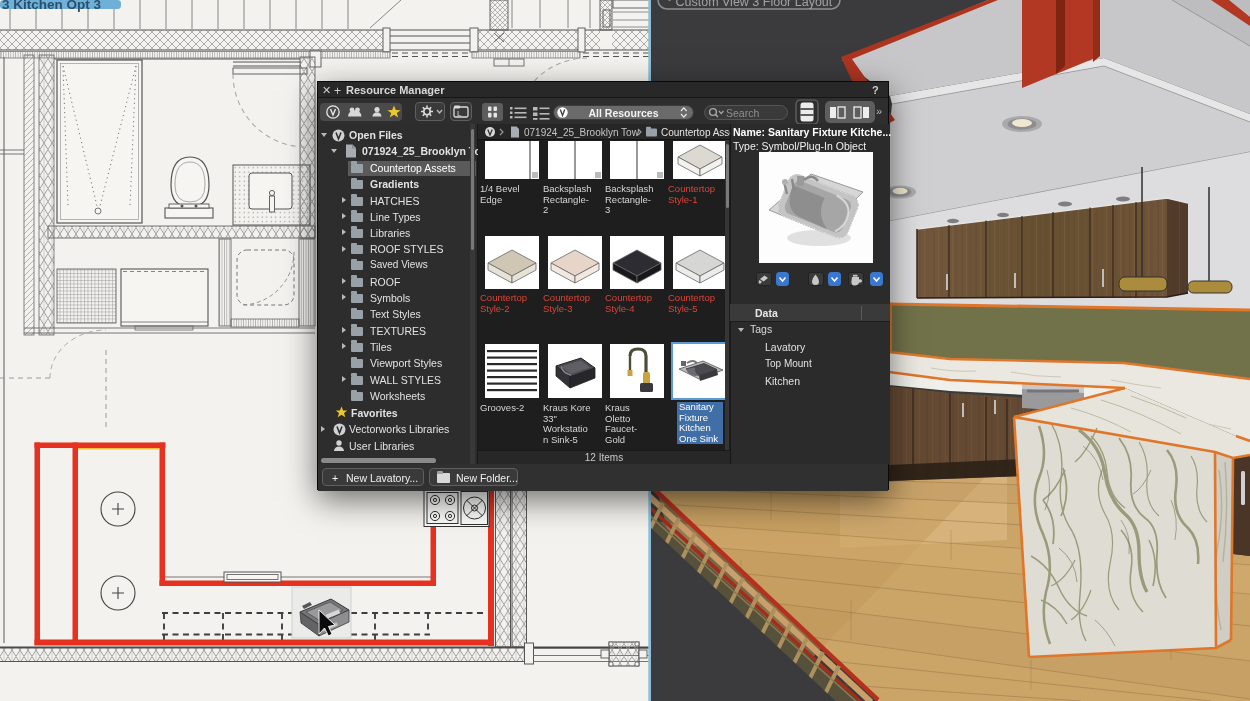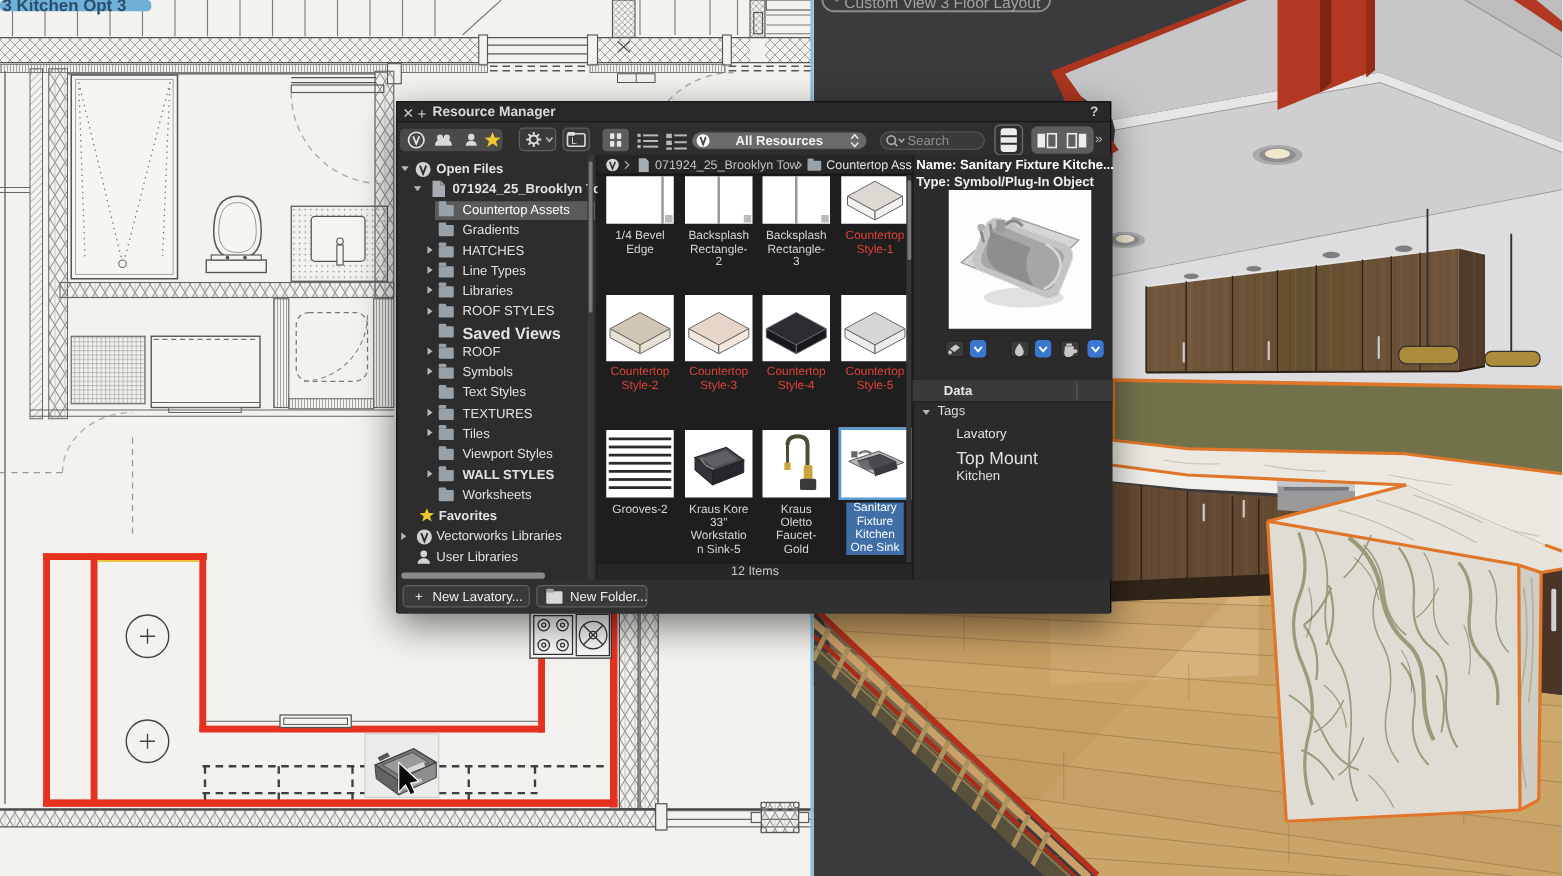--- a/index.html
+++ b/index.html
@@ -371,21 +371,21 @@
 
 <div id="dlg">
 <style>
 #dlg div{position:absolute;box-sizing:border-box}
 #dlg .t{position:absolute;white-space:nowrap;color:#dedede}
 .fold{width:12px;height:9px;background:#98a0a8;border-radius:1px}
 .fold:before{content:"";position:absolute;top:-2.5px;left:0;width:5.5px;height:3px;background:#98a0a8;border-radius:1px 1px 0 0}
 .chv{width:0;height:0;border-left:4.5px solid #b8b8b8;border-top:3.5px solid transparent;border-bottom:3.5px solid transparent}
 .chd{width:0;height:0;border-top:4.5px solid #b8b8b8;border-left:3.5px solid transparent;border-right:3.5px solid transparent}
 .tile{background:#fff}
-.lbl{font-size:9.5px;line-height:10.5px;text-align:center;color:#d6d6d6;width:64px}
+.lbl{font-size:9.5px;line-height:10.5px;color:#d6d6d6;width:64px}
 .red{color:#dc4437}
 .btn{background:#3a3a3a;border:1px solid #5f5f5f;border-radius:4px;color:#e8e8e8}
 </style>
 
 <div style="left:0;top:0;width:570px;height:16px;background:#282828;border-bottom:1px solid #161616"></div>
 <div class="t" style="left:4px;top:2px;font-size:11px;color:#cfcfcf">✕</div>
 <div class="t" style="left:16px;top:1.5px;font-size:12px;color:#cfcfcf">+</div>
 <div class="t" style="left:28px;top:2px;font-size:11px;font-weight:bold;color:#d8d8d8">Resource Manager</div>
 <div class="t" style="left:554px;top:2px;font-size:11px;font-weight:bold;color:#cfcfcf">?</div>
 
@@ -478,54 +478,54 @@
 <div class="t" style="left:31px;top:46.5px;font-size:10.5px;font-weight:bold;color:#e2e2e2">Open Files</div>
 <div class="chd" style="left:13px;top:67.0px"></div>
 <svg style="position:absolute;left:27px;top:62.0px" width="12" height="14">
         <path d="M1,0.5 h6.5 l3.5,3.5 v9.5 h-10z" fill="#a8adb3"></path>
         <path d="M7.5,0.5 v3.5 h3.5" fill="none" stroke="#777" stroke-width="0.8"></path>
       </svg>
 <div class="t" style="left:44px;top:63.0px;font-size:10.5px;font-weight:bold;color:#e2e2e2">071924_25_Brooklyn To</div>
 <div class="fold" style="left:33px;top:81.5px"></div>
 <div class="t" style="left:52px;top:79.5px;font-size:10.5px;font-weight:normal;color:#ffffff">Countertop Assets</div>
 <div class="fold" style="left:33px;top:98.0px"></div>
-<div class="t" style="left:52px;top:96.0px;font-size:10.5px;font-weight:normal;color:#e2e2e2">Gradients</div>
+<div class="t" style="left:52px;top:96.0px;font-size:10.5px;font-weight:bold;color:#e2e2e2">Gradients</div>
 <div class="chv" style="left:24px;top:115px"></div>
 <div class="fold" style="left:33px;top:114.5px"></div>
 <div class="t" style="left:52px;top:112.5px;font-size:10.5px;font-weight:normal;color:#e2e2e2">HATCHES</div>
 <div class="chv" style="left:24px;top:131px"></div>
 <div class="fold" style="left:33px;top:130.5px"></div>
 <div class="t" style="left:52px;top:128.5px;font-size:10.5px;font-weight:normal;color:#e2e2e2">Line Types</div>
 <div class="chv" style="left:24px;top:147px"></div>
 <div class="fold" style="left:33px;top:146.5px"></div>
 <div class="t" style="left:52px;top:144.5px;font-size:10.5px;font-weight:normal;color:#e2e2e2">Libraries</div>
 <div class="chv" style="left:24px;top:163.5px"></div>
 <div class="fold" style="left:33px;top:163.0px"></div>
 <div class="t" style="left:52px;top:161.0px;font-size:10.5px;font-weight:normal;color:#e2e2e2">ROOF STYLES</div>
 <div class="fold" style="left:33px;top:179.0px"></div>
-<div class="t" style="left:52px;top:177.0px;font-size:13px;font-weight:bold;color:#e2e2e2">Saved Views</div>
+<div class="t" style="left:52px;top:177.0px;font-size:10px;font-weight:normal;color:#e2e2e2">Saved Views</div>
 <div class="chv" style="left:24px;top:196px"></div>
 <div class="fold" style="left:33px;top:195.5px"></div>
 <div class="t" style="left:52px;top:193.5px;font-size:10.5px;font-weight:normal;color:#e2e2e2">ROOF</div>
 <div class="chv" style="left:24px;top:212px"></div>
 <div class="fold" style="left:33px;top:211.5px"></div>
 <div class="t" style="left:52px;top:209.5px;font-size:10.5px;font-weight:normal;color:#e2e2e2">Symbols</div>
 <div class="fold" style="left:33px;top:228.0px"></div>
 <div class="t" style="left:52px;top:226.0px;font-size:10.5px;font-weight:normal;color:#e2e2e2">Text Styles</div>
 <div class="chv" style="left:24px;top:245px"></div>
 <div class="fold" style="left:33px;top:244.5px"></div>
 <div class="t" style="left:52px;top:242.5px;font-size:10.5px;font-weight:normal;color:#e2e2e2">TEXTURES</div>
 <div class="chv" style="left:24px;top:261px"></div>
 <div class="fold" style="left:33px;top:260.5px"></div>
 <div class="t" style="left:52px;top:258.5px;font-size:10.5px;font-weight:normal;color:#e2e2e2">Tiles</div>
 <div class="fold" style="left:33px;top:277.0px"></div>
 <div class="t" style="left:52px;top:275.0px;font-size:10.5px;font-weight:normal;color:#e2e2e2">Viewport Styles</div>
 <div class="chv" style="left:24px;top:294px"></div>
 <div class="fold" style="left:33px;top:293.5px"></div>
-<div class="t" style="left:52px;top:291.5px;font-size:10.5px;font-weight:bold;color:#e2e2e2">WALL STYLES</div>
+<div class="t" style="left:52px;top:291.5px;font-size:10.5px;font-weight:normal;color:#e2e2e2">WALL STYLES</div>
 <div class="fold" style="left:33px;top:310.0px"></div>
 <div class="t" style="left:52px;top:308.0px;font-size:10.5px;font-weight:normal;color:#e2e2e2">Worksheets</div>
 <svg style="position:absolute;left:17px;top:323.5px" width="13" height="13">
         <path d="M6.5,0.5 L8.1,4.4 L12.3,4.6 L9,7.1 L10.3,11.2 L6.5,8.8 L2.7,11.2 L4,7.1 L0.7,4.6 L4.9,4.4z" fill="#ecc72e"></path>
       </svg>
 <div class="t" style="left:33px;top:324.5px;font-size:10.5px;font-weight:bold;color:#e2e2e2">Favorites</div>
 <div class="chv" style="left:3px;top:343.5px"></div>
 <svg style="position:absolute;left:15px;top:341.0px" width="13" height="13">
         <circle cx="6.5" cy="6.5" r="6" fill="#cfd1d3"></circle>
         <path d="M4,3.5 L6.5,10 L9,3.5" fill="none" stroke="#2b2b2b" stroke-width="1.5"></path>
@@ -642,21 +642,21 @@
 <div class="lbl" style="left:225px;top:321px">Kraus Kore<br>33"<br>Workstatio<br>n Sink-5</div>
 <div class="lbl" style="left:287px;top:321px">Kraus<br>Oletto<br>Faucet-<br>Gold</div>
 <div class="lbl" style="left:350px;top:320px;background:#3f6fa6;color:#fff;left:359px;width:46px;padding:0 2px">Sanitary<br>Fixture<br>Kitchen<br>One Sink</div>
 <div style="left:160px;top:368px;width:252px;height:14px;background:#272727;border-top:1px solid #191919"></div>
 <div class="t" style="left:160px;top:370px;width:252px;text-align:center;font-size:10px;color:#c8c8c8">12 Items</div>
 <div style="left:407px;top:58px;width:4px;height:310px;background:#353535"></div>
 <div style="left:407.5px;top:62px;width:3px;height:64px;background:#7a7a7a;border-radius:2px"></div>
 
 <div style="left:412px;top:42px;width:160px;height:340px;background:#2b2b2b;border-left:1px solid #191919"></div>
 <div class="t" style="left:415px;top:44px;font-size:10.5px;font-weight:bold;color:#fff">Name: Sanitary Fixture Kitche...</div>
-<div class="t" style="left:415px;top:58px;font-size:10.5px;font-weight:bold;color:#f0f0f0">Type: Symbol/Plug-In Object</div>
+<div class="t" style="left:415px;top:58px;font-size:10.5px;font-weight:normal;color:#f0f0f0">Type: Symbol/Plug-In Object</div>
 <div style="left:441px;top:70px;width:114px;height:111px;background:#fdfdfd"></div>
 <svg style="position:absolute;left:441px;top:70px" width="114" height="111">
  <ellipse cx="60" cy="86" rx="32" ry="8" fill="#e0e0e0"></ellipse>
  <polygon points="10,58 52,22 104,40 64,80" fill="#d6d6d6" stroke="#9a9a9a" stroke-width="1"></polygon>
  <g transform="translate(59,52) rotate(22)">
   <rect x="-36" y="-20" width="74" height="44" rx="9" fill="#c4c4c4" stroke="#888" stroke-width="1"></rect>
   <rect x="-30" y="-15" width="62" height="35" rx="7" fill="#a6a6a6"></rect>
   <path d="M-30,-8 q0,26 18,27 l30,1 q-16,-10 -14,-28z" fill="#8e8e8e"></path>
   <path d="M14,-15 q16,2 18,14 q2,12 -6,20" fill="none" stroke="#d8d8d8" stroke-width="2"></path>
   <rect x="-36" y="-20" width="74" height="44" rx="9" fill="none" stroke="#e8e8e8" stroke-width="0.8"></rect>
@@ -691,21 +691,21 @@
 <div style="left:552px;top:190px;width:13px;height:14px;background:#3a78d0;border-radius:3.5px"></div>
 <svg style="position:absolute;left:552px;top:190px" width="13" height="14">
         <path d="M3.5,5.5 l3,3.5 3,-3.5" fill="none" stroke="#fff" stroke-width="1.5"></path>
       </svg>
 <div style="left:412px;top:222px;width:160px;height:18px;background:#3a3a3a;border-bottom:1px solid #1c1c1c"></div>
 <div class="t" style="left:437px;top:225px;font-size:10.5px;font-weight:bold;color:#e8e8e8">Data</div>
 <div style="left:543px;top:224px;width:1px;height:14px;background:#5a5a5a"></div>
 <div class="chd" style="left:420px;top:246px"></div>
 <div class="t" style="left:432px;top:241px;font-size:10.5px;color:#dcdcdc">Tags</div>
 <div class="t" style="left:447px;top:259px;font-size:10.5px;color:#e0e0e0">Lavatory</div>
-<div class="t" style="left:447px;top:276px;font-size:14px;color:#e0e0e0">Top Mount</div>
+<div class="t" style="left:447px;top:276px;font-size:10px;color:#e0e0e0">Top Mount</div>
 <div class="t" style="left:447px;top:293px;font-size:10.5px;color:#e0e0e0">Kitchen</div>
 
 <div style="left:0;top:382px;width:570px;height:27px;background:#303030"></div>
 <div class="btn" style="left:4px;top:386px;width:102px;height:18px"></div>
 <div class="t" style="left:14px;top:390px;font-size:10.5px;color:#fff">+</div>
 <div class="t" style="left:28px;top:390px;font-size:10.5px;color:#f0f0f0">New Lavatory...</div>
 <div class="btn" style="left:111px;top:386px;width:89px;height:18px"></div>
 <div class="fold" style="left:119px;top:391px;width:13px;height:10px;background:#d8d8d8"></div>
 <div class="t" style="left:138px;top:390px;font-size:10.5px;color:#f0f0f0">New Folder...</div>
 </div>

